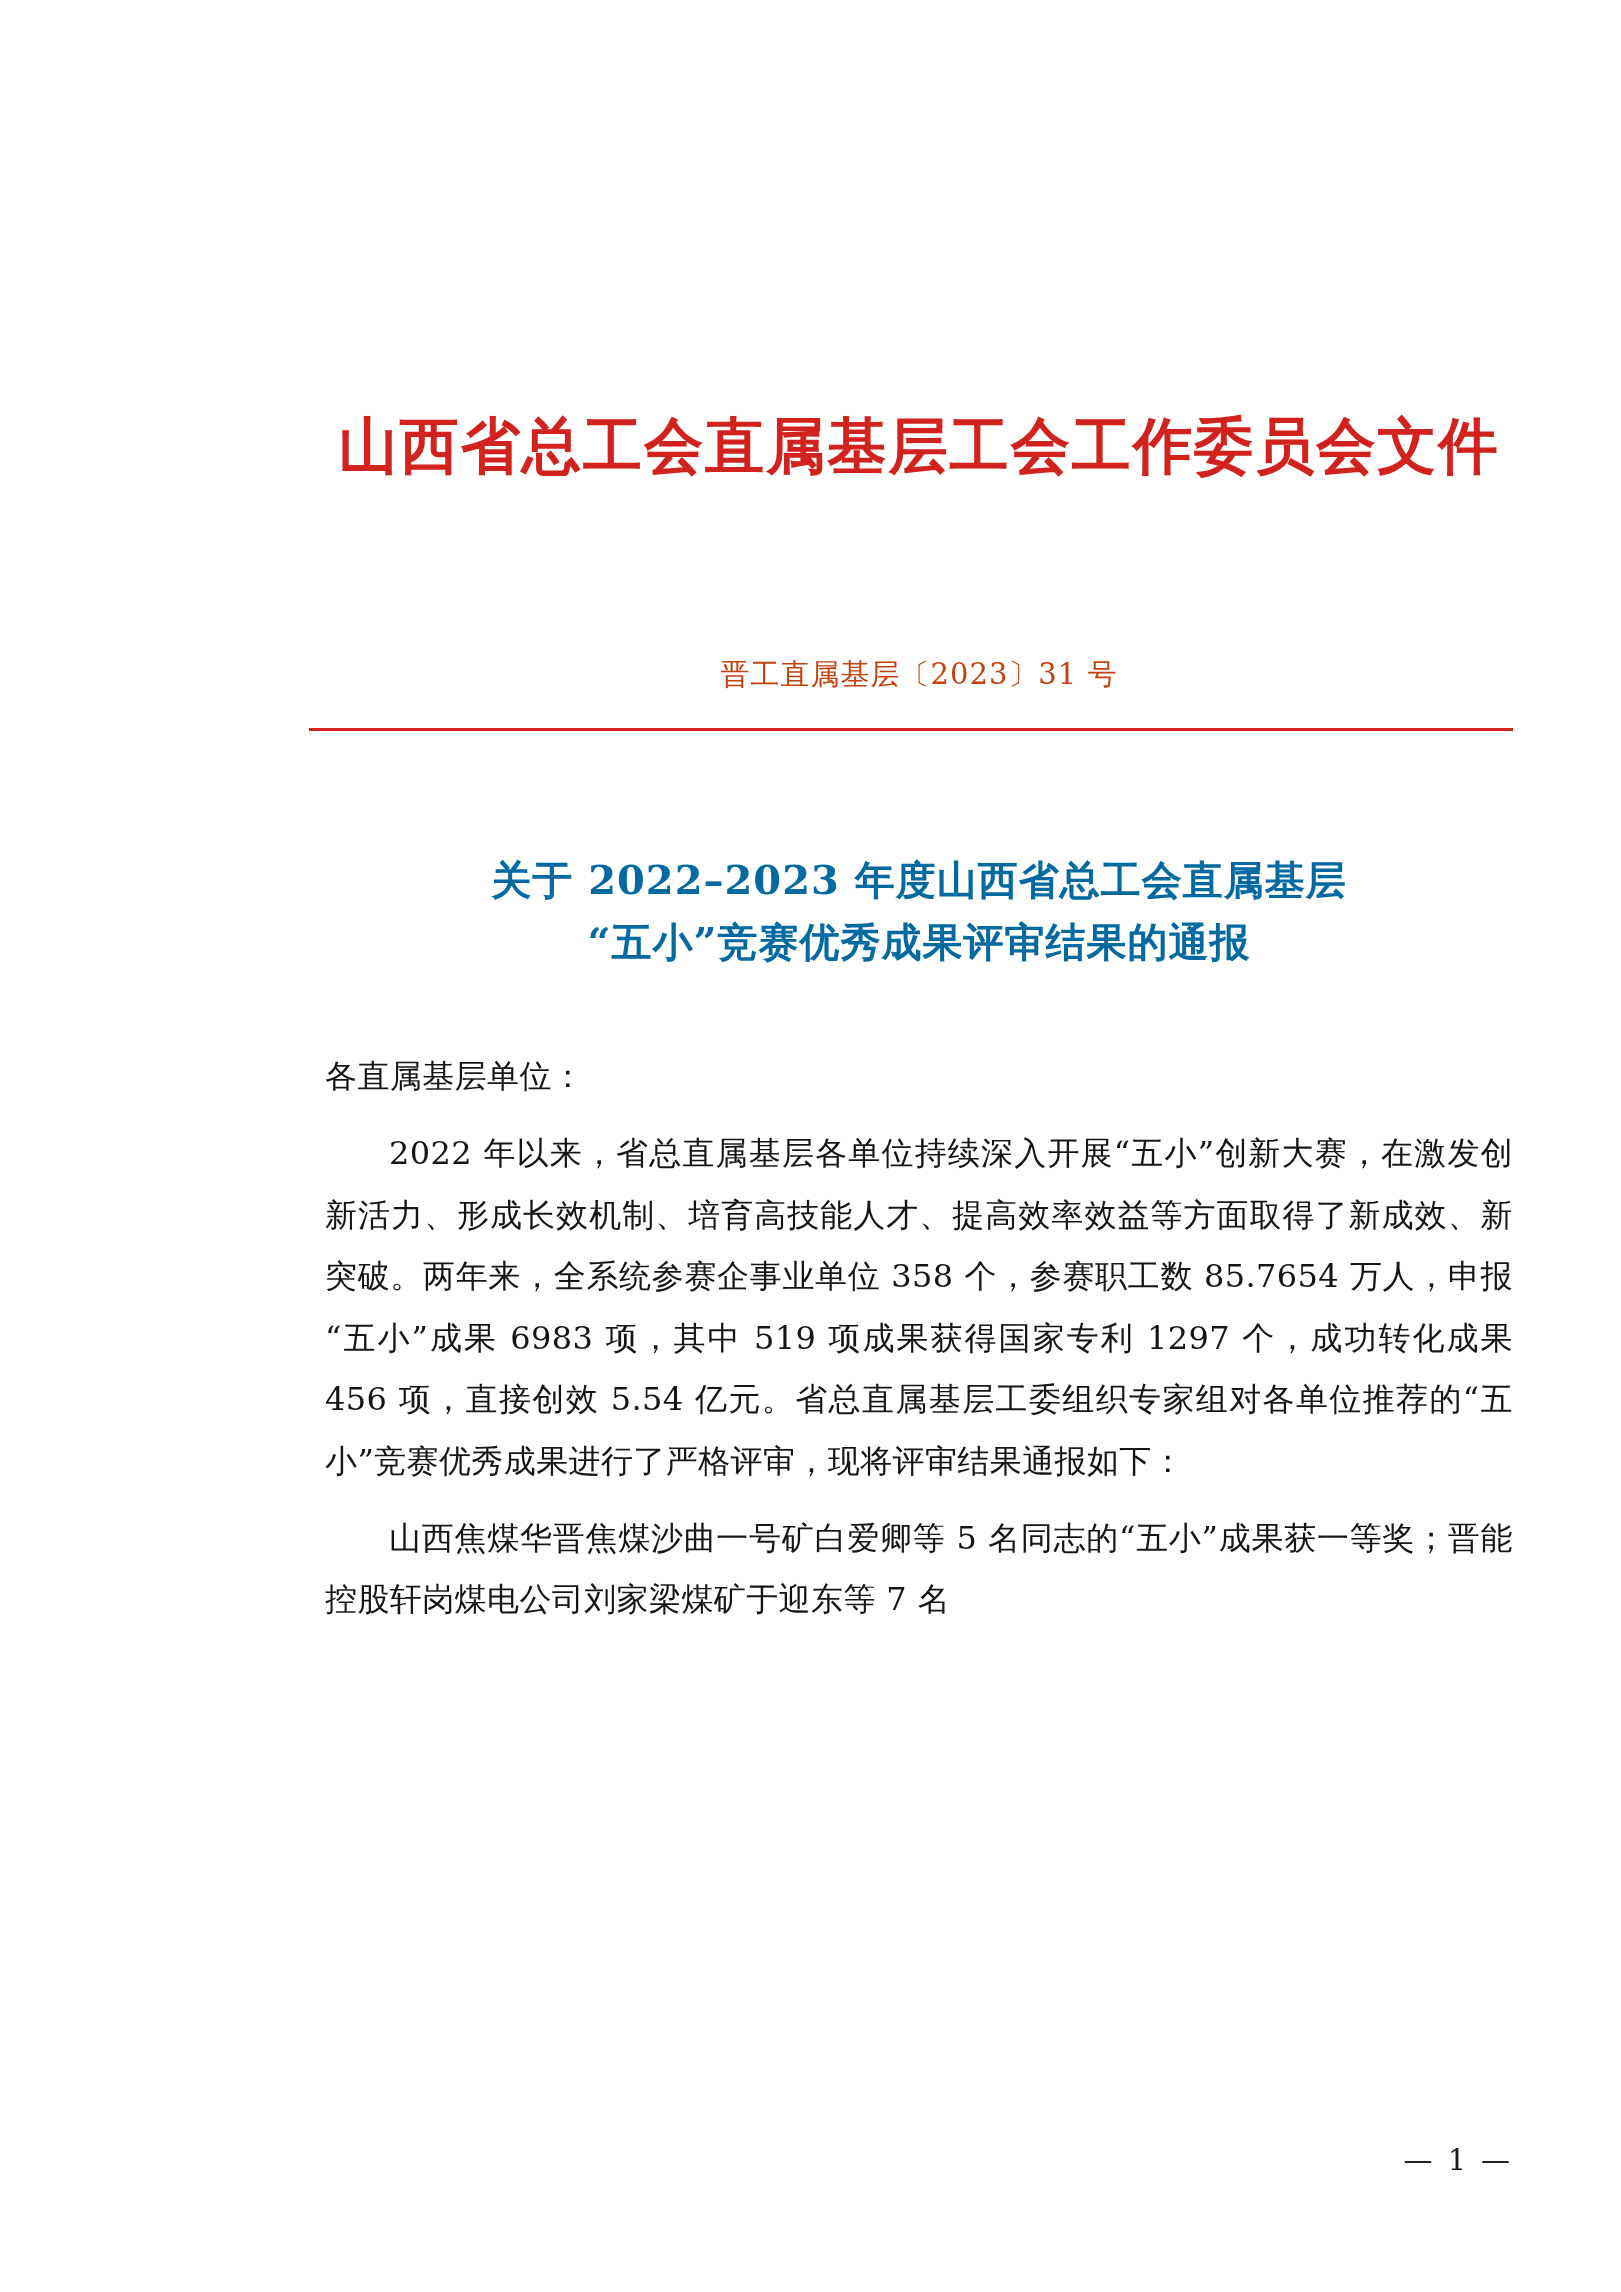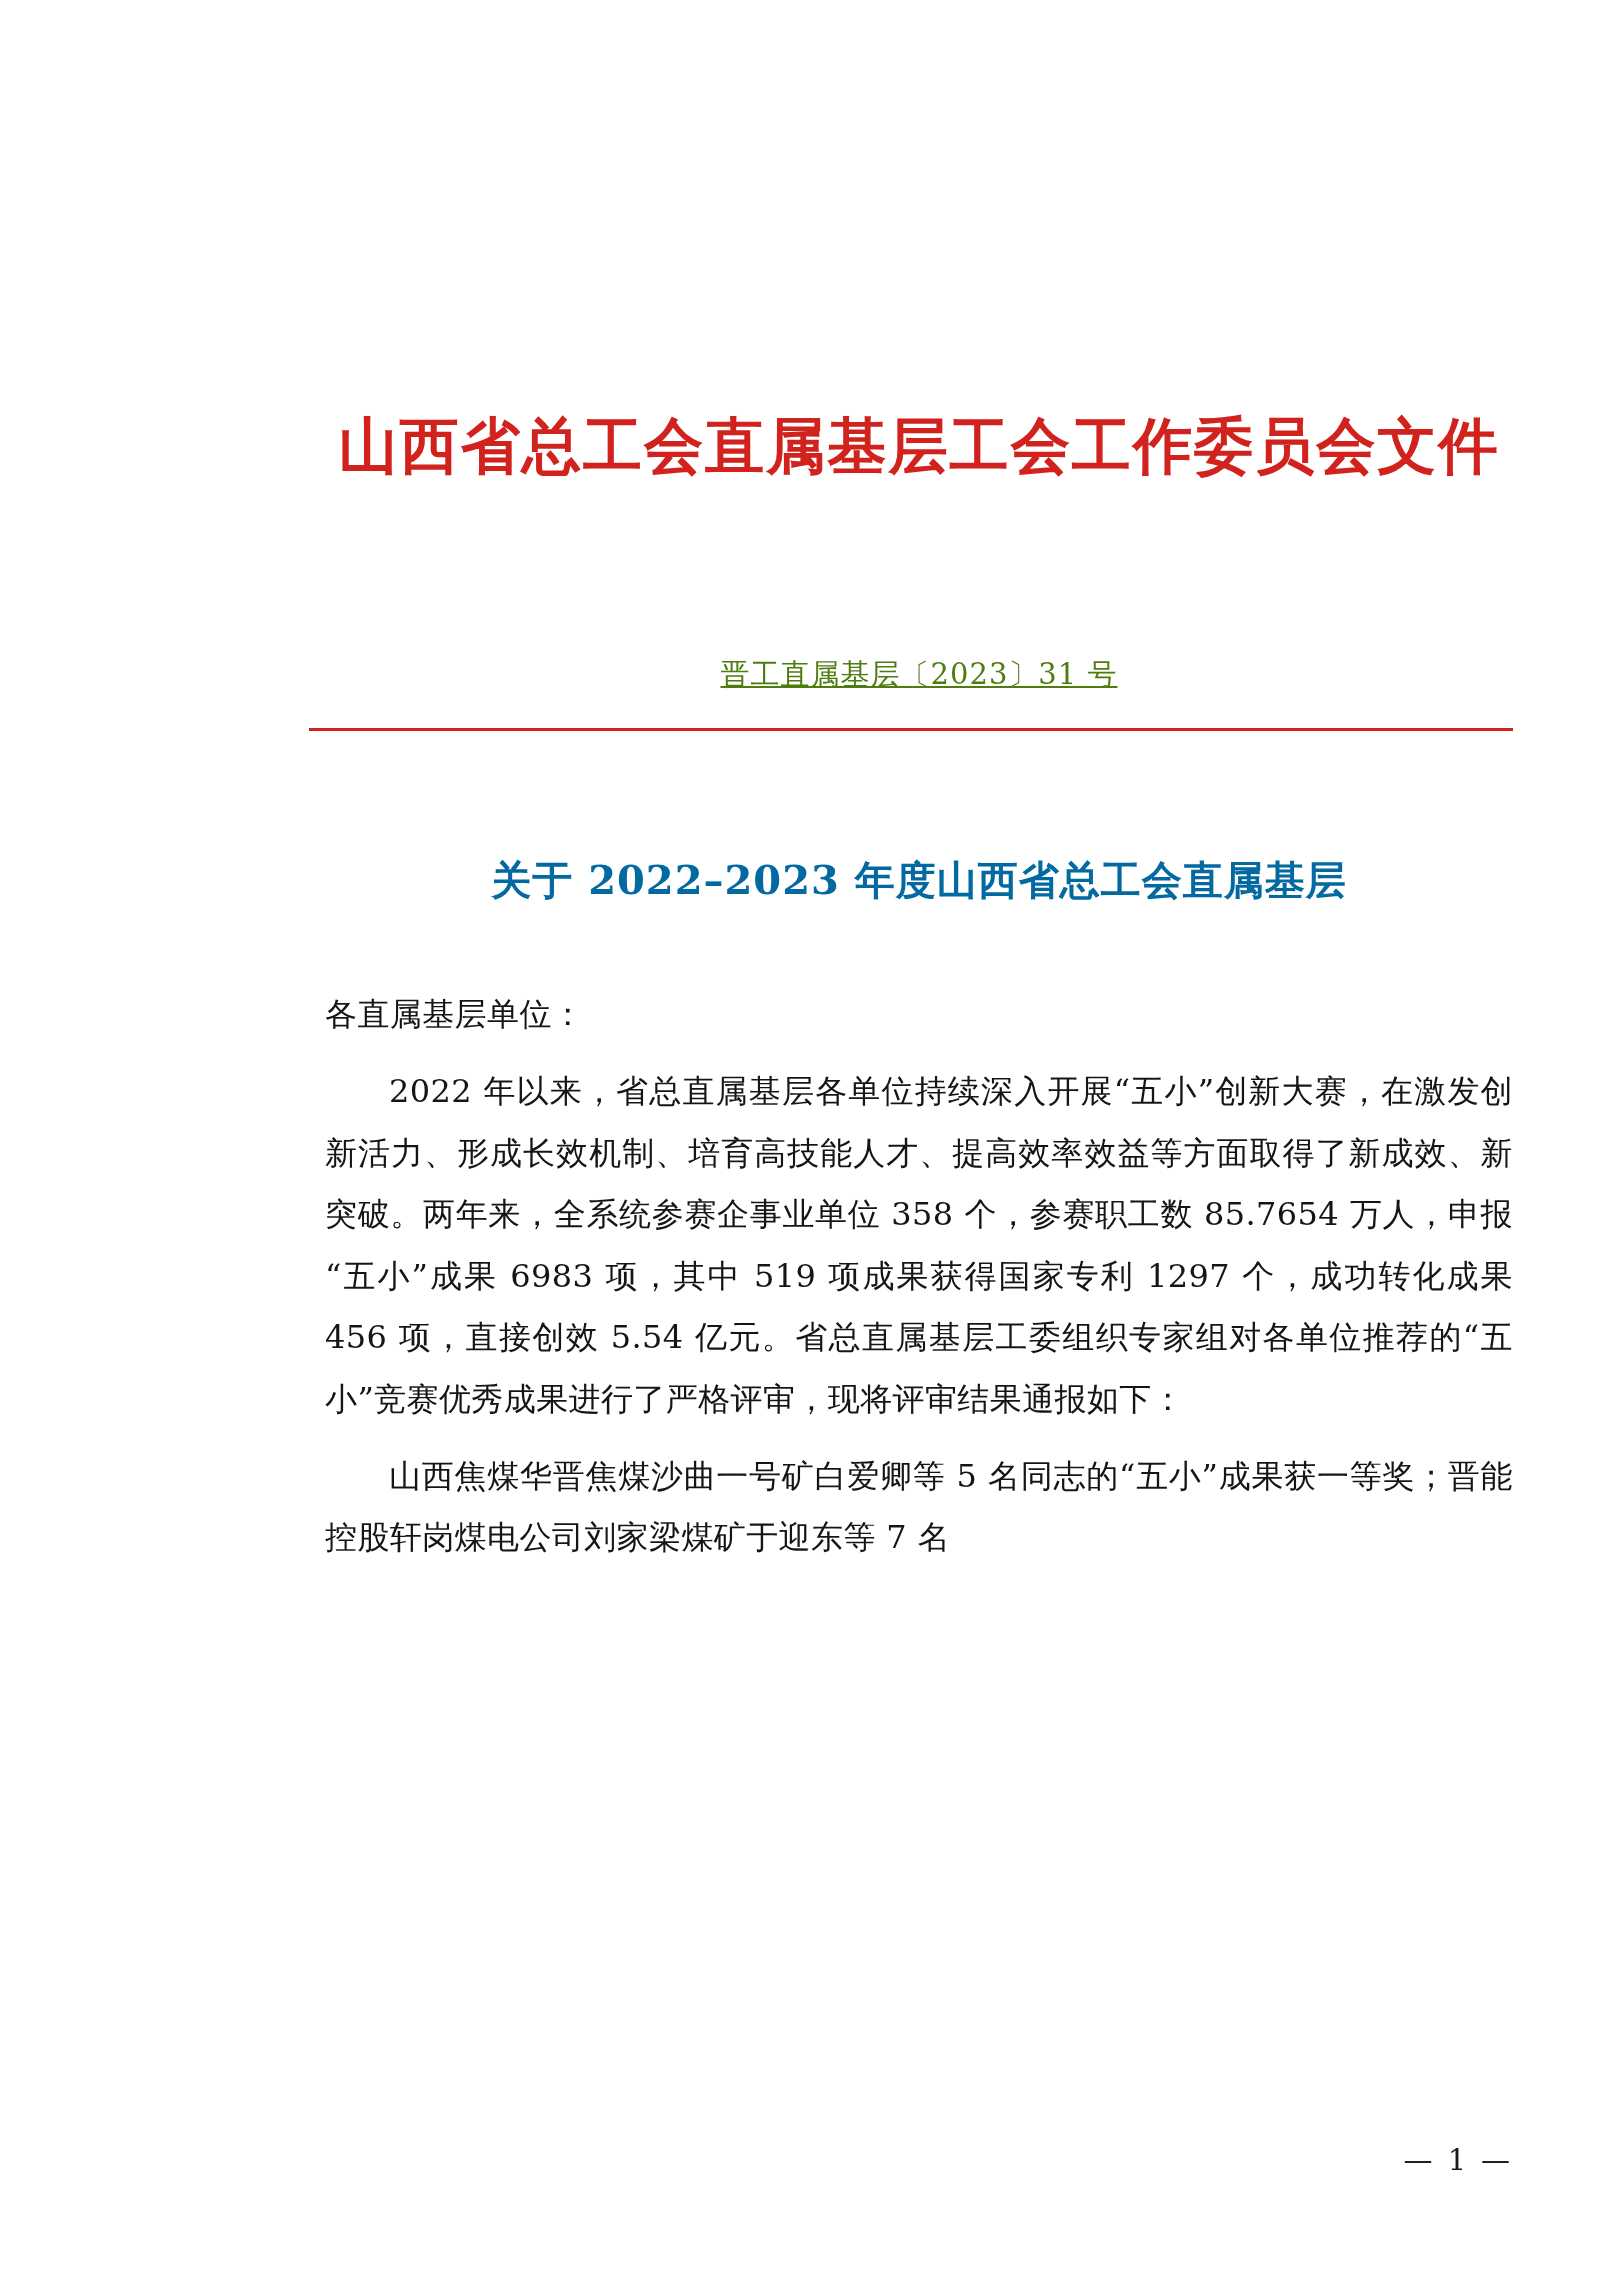--- a/index.html
+++ b/index.html
@@ -41,22 +41,21 @@
     white-space: nowrap;
     transform: scaleX(0.97);
   }
 
   
   .doc-number {
     margin-top: 176px;
     text-align: center;
     font-size: 29px;
     letter-spacing: 1px;
-    color: #4d7c0f;
-    text-decoration: underline;
+    color: #c2410c;
   }
 
   
   .red-rule {
     margin-top: 33px;
     height: 2.9px;
     background: #d2221d;
     width: 100%;
   }
 
@@ -110,20 +109,21 @@
   <div class="doc-inner">
 
     <div class="masthead">山西省总工会直属基层工会工作委员会文件</div>
 
     <div class="doc-number">晋工直属基层〔2023〕31 号</div>
 
     <div class="red-rule"></div>
 
     <div class="doc-title">
       <span class="line">关于 2022–2023 年度山西省总工会直属基层</span>
+      <span class="line">“五小”竞赛优秀成果评审结果的通报</span>
     </div>
 
     <div class="body-text">
       <p>各直属基层单位：</p>
       <p class="indent">2022 年以来，省总直属基层各单位持续深入开展“五小”创新大赛，在激发创新活力、形成长效机制、培育高技能人才、提高效率效益等方面取得了新成效、新突破。两年来，全系统参赛企事业单位 358 个，参赛职工数 85.7654 万人，申报“五小”成果 6983 项，其中 519 项成果获得国家专利 1297 个，成功转化成果 456 项，直接创效 5.54 亿元。省总直属基层工委组织专家组对各单位推荐的“五小”竞赛优秀成果进行了严格评审，现将评审结果通报如下：</p>
       <p class="indent">山西焦煤华晋焦煤沙曲一号矿白爱卿等 5 名同志的“五小”成果获一等奖；晋能控股轩岗煤电公司刘家梁煤矿于迎东等 7 名</p>
     </div>
   </div>
 
   <div class="page-footer">

